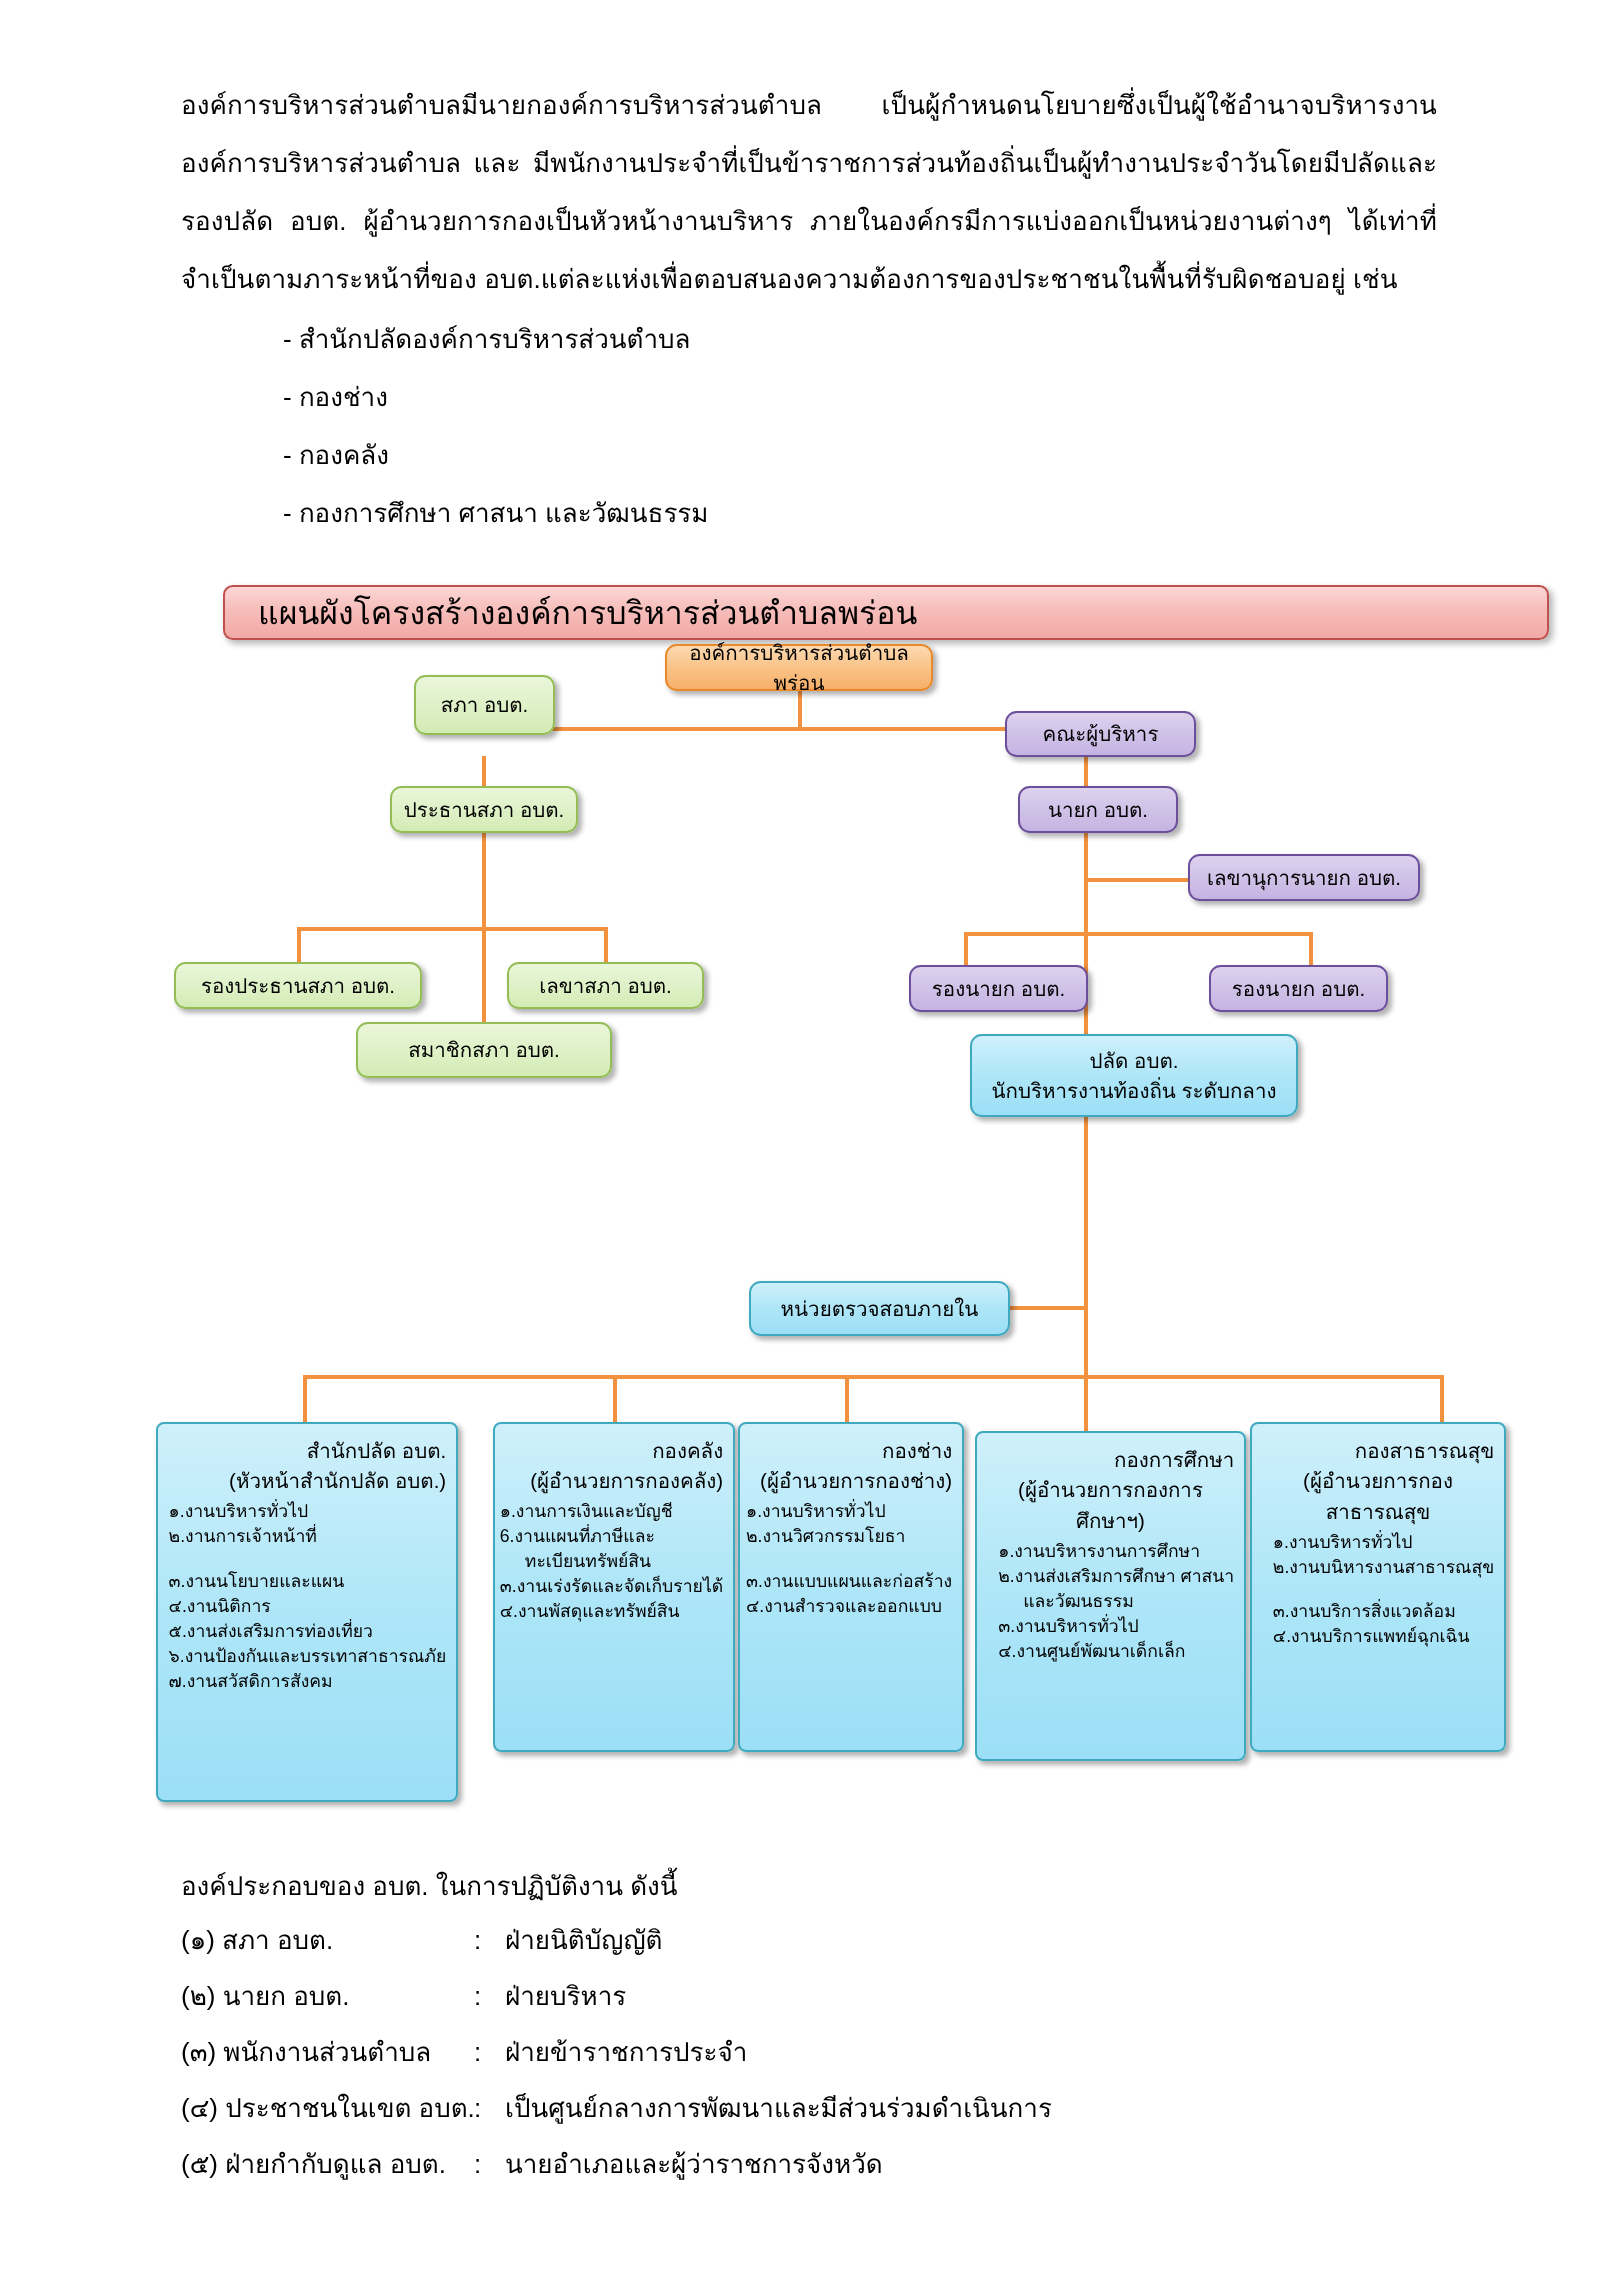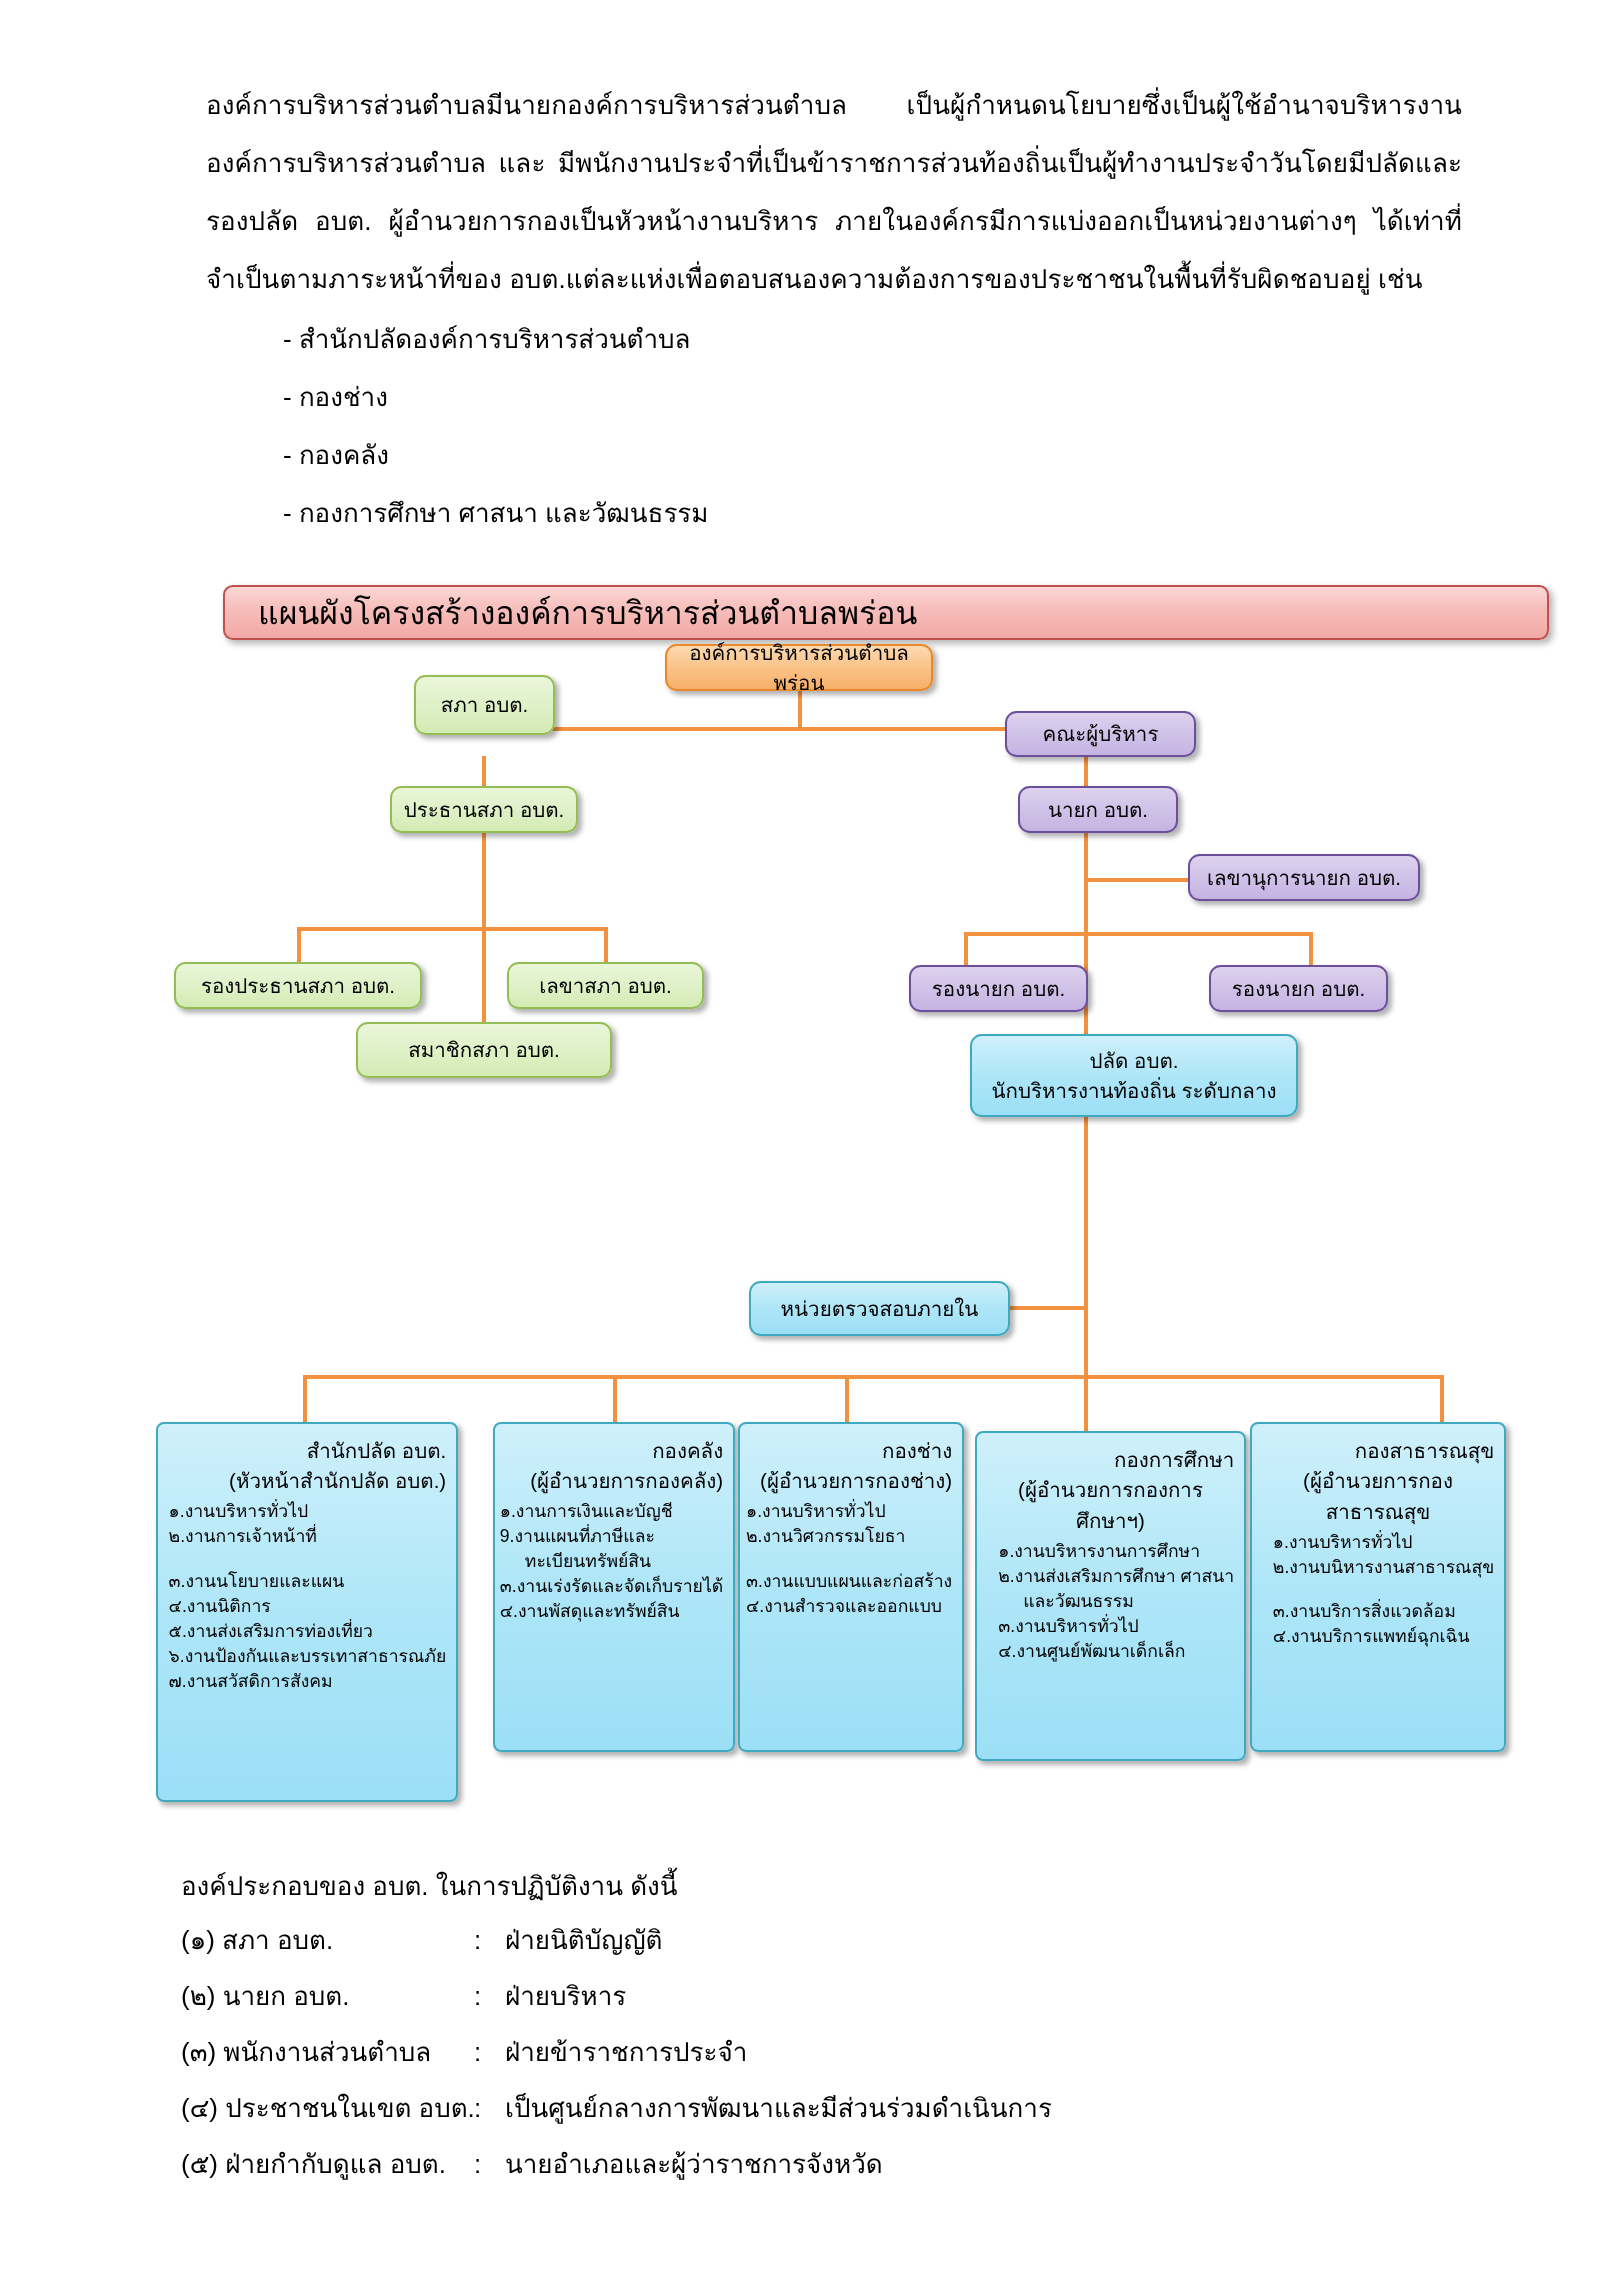--- a/index.html
+++ b/index.html
@@ -26,21 +26,20 @@
   .intro {
     position: absolute;
     left: 181px;
     top: 76px;
     width: 1256px;
     font-size: 26px;
     line-height: 58px;
     text-align: justify;
     text-justify: inter-word;
     letter-spacing: 0.1px;
-    margin-left: 25px;
   }
 
   .bullets {
     position: absolute;
     left: 283px;
     top: 310px;
     width: 1073px;
     font-size: 26px;
     line-height: 58px;
   }
@@ -276,21 +275,21 @@
         <div class="it">๖.งานป้องกันและบรรเทาสาธารณภัย</div>
         <div class="it">๗.งานสวัสดิการสังคม</div>
       </div>
     </div>
 
     <div class="node blue dept" style="left:493px; top:1422px; width:242px; height:330px;">
       <div class="dept-title">กองคลัง</div>
       <div class="dept-title">(ผู้อำนวยการกองคลัง)</div>
       <div class="dept-list">
         <div class="it">๑.งานการเงินและบัญชี</div>
-        <div class="it">9.งานแผนที่ภาษีและ</div>
+        <div class="it">6.งานแผนที่ภาษีและ</div>
         <div class="it ind">   ทะเบียนทรัพย์สิน</div>
         <div class="it">๓.งานเร่งรัดและจัดเก็บรายได้</div>
         <div class="it">๔.งานพัสดุและทรัพย์สิน</div>
       </div>
     </div>
 
     <div class="node blue dept" style="left:738px; top:1422px; width:226px; height:330px;">
       <div class="dept-title">กองช่าง</div>
       <div class="dept-title">(ผู้อำนวยการกองช่าง)</div>
       <div class="dept-list">

